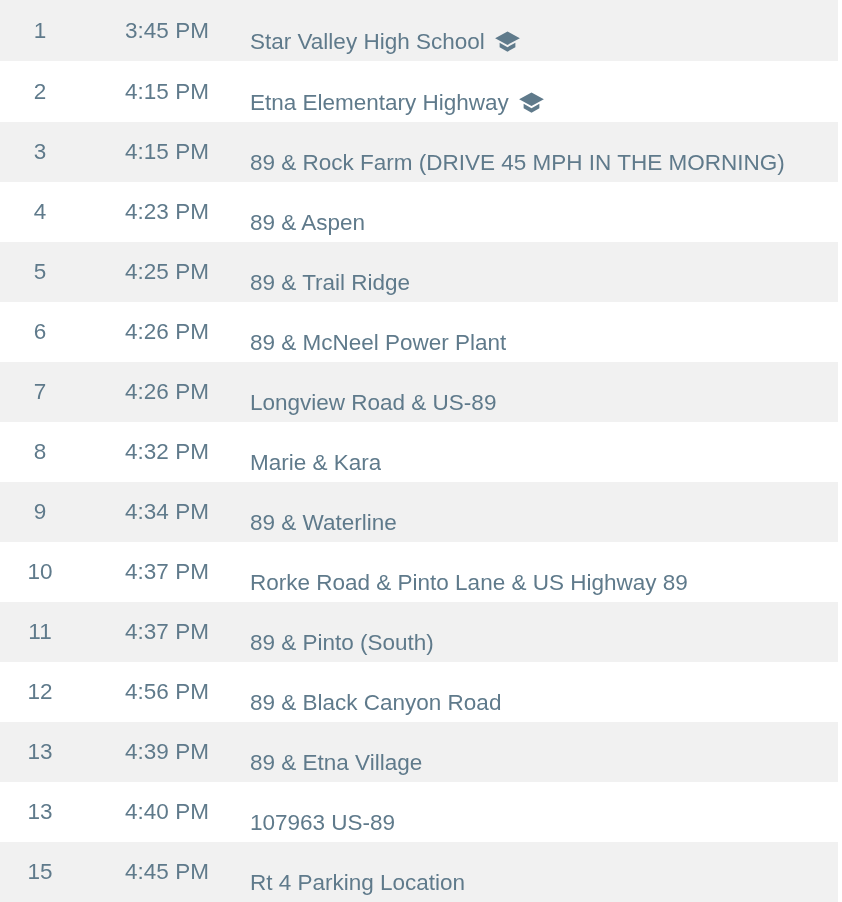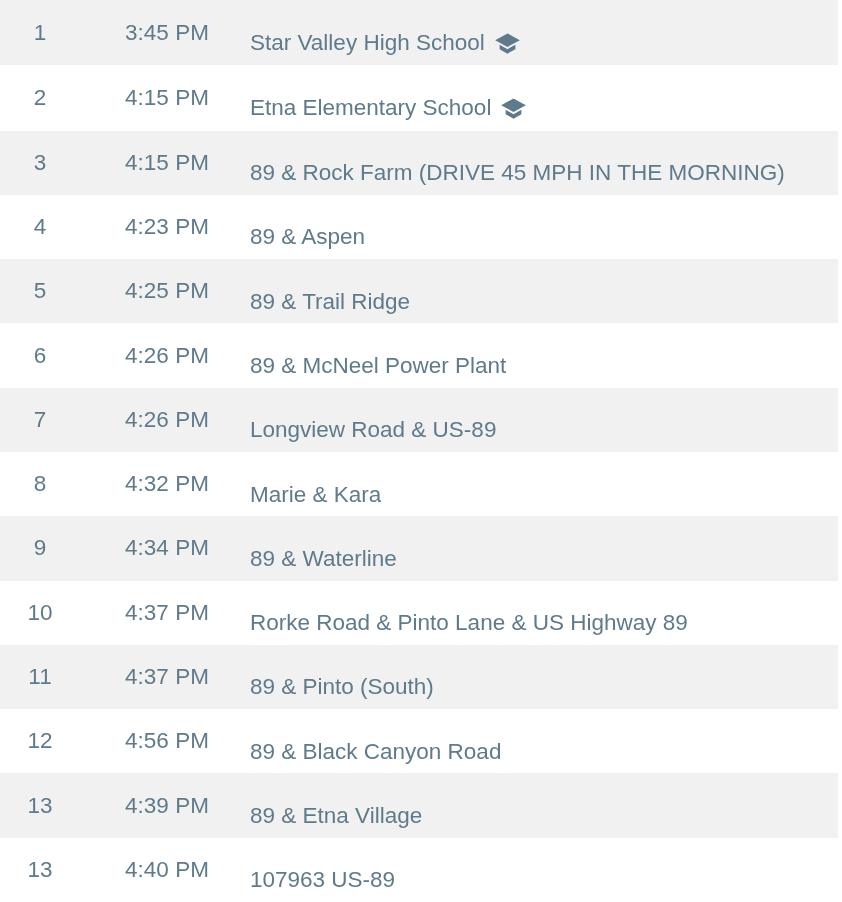--- a/index.html
+++ b/index.html
@@ -32,21 +32,21 @@
   .stop-number {
     text-align: center;
   }
   .stop-time {
     padding-left: 4px;
     text-align: center;
     white-space: nowrap;
   }
   .stop-name-cell {
     display: flex;
-    align-items: center;
+    align-items: flex-end;
     gap: 9px;
     min-width: 0;
     margin-top: 21px;
   }
   .stop-name {
     white-space: nowrap;
     overflow: hidden;
   }
   .school-icon {
     flex: 0 0 auto;
@@ -74,21 +74,21 @@
         <svg viewBox="0 0 24 24" aria-hidden="true">
           <path d="M5 13.18v4L12 21l7-3.82v-4L12 17l-7-3.82zM12 3L1 9l11 6 11-6-11-6z"></path>
         </svg>
       </span>
     </span>
   </div>
     <div class="stop-row row-plain">
     <span class="stop-number">2</span>
     <span class="stop-time">4:15 PM</span>
     <span class="stop-name-cell">
-      <span class="stop-name">Etna Elementary School</span>
+      <span class="stop-name">Etna Elementary Highway</span>
       <span class="school-icon">
         <svg viewBox="0 0 24 24" aria-hidden="true">
           <path d="M5 13.18v4L12 21l7-3.82v-4L12 17l-7-3.82zM12 3L1 9l11 6 11-6-11-6z"></path>
         </svg>
       </span>
     </span>
   </div>
     <div class="stop-row row-shaded">
     <span class="stop-number">3</span>
     <span class="stop-time">4:15 PM</span>
@@ -178,13 +178,21 @@
     </span>
   </div>
     <div class="stop-row row-plain">
     <span class="stop-number">13</span>
     <span class="stop-time">4:40 PM</span>
     <span class="stop-name-cell">
       <span class="stop-name">107963 US-89</span>
 
     </span>
   </div>
+    <div class="stop-row row-shaded">
+    <span class="stop-number">15</span>
+    <span class="stop-time">4:45 PM</span>
+    <span class="stop-name-cell">
+      <span class="stop-name">Rt 4 Parking Location</span>
+
+    </span>
+  </div>
   </div>
 
 </body></html>

